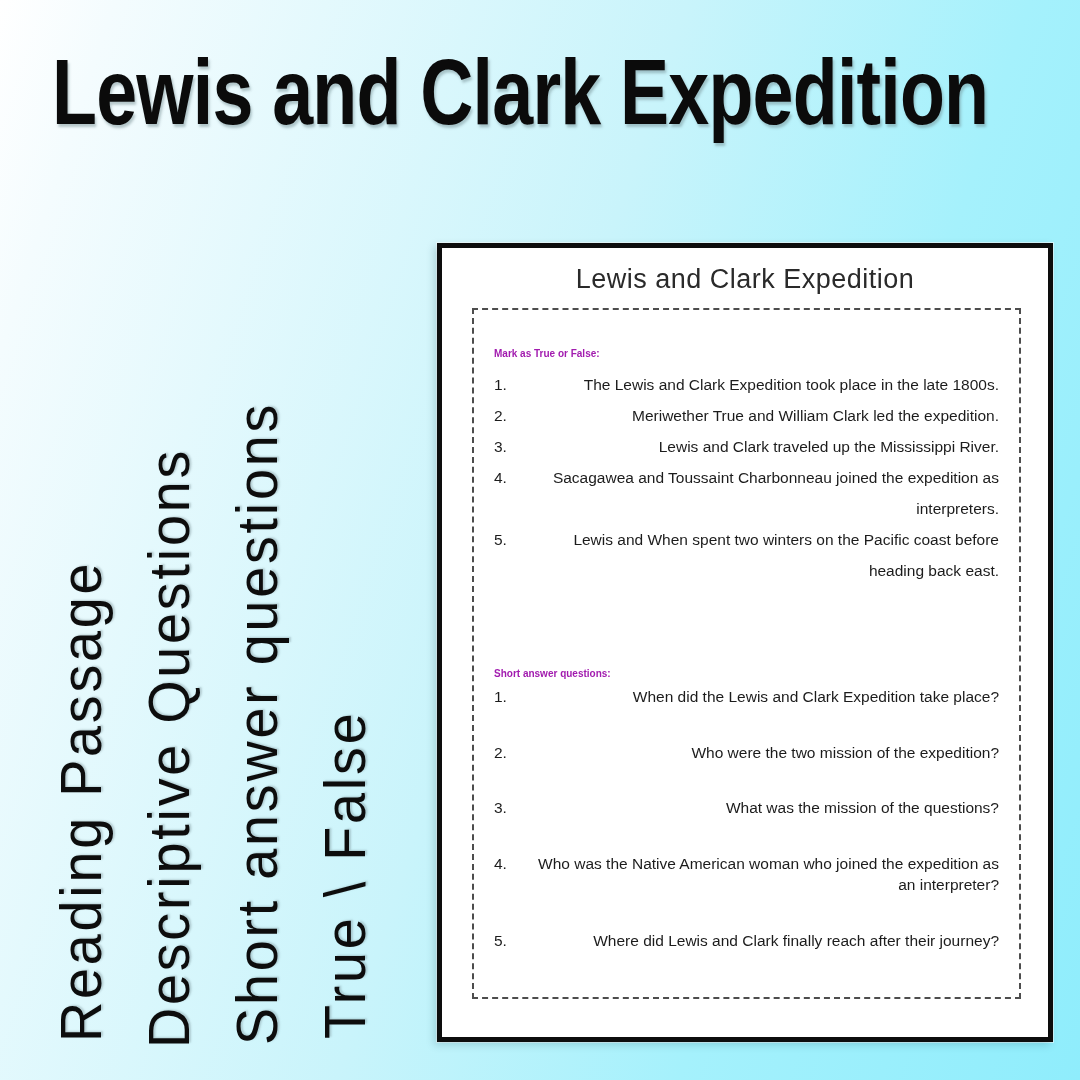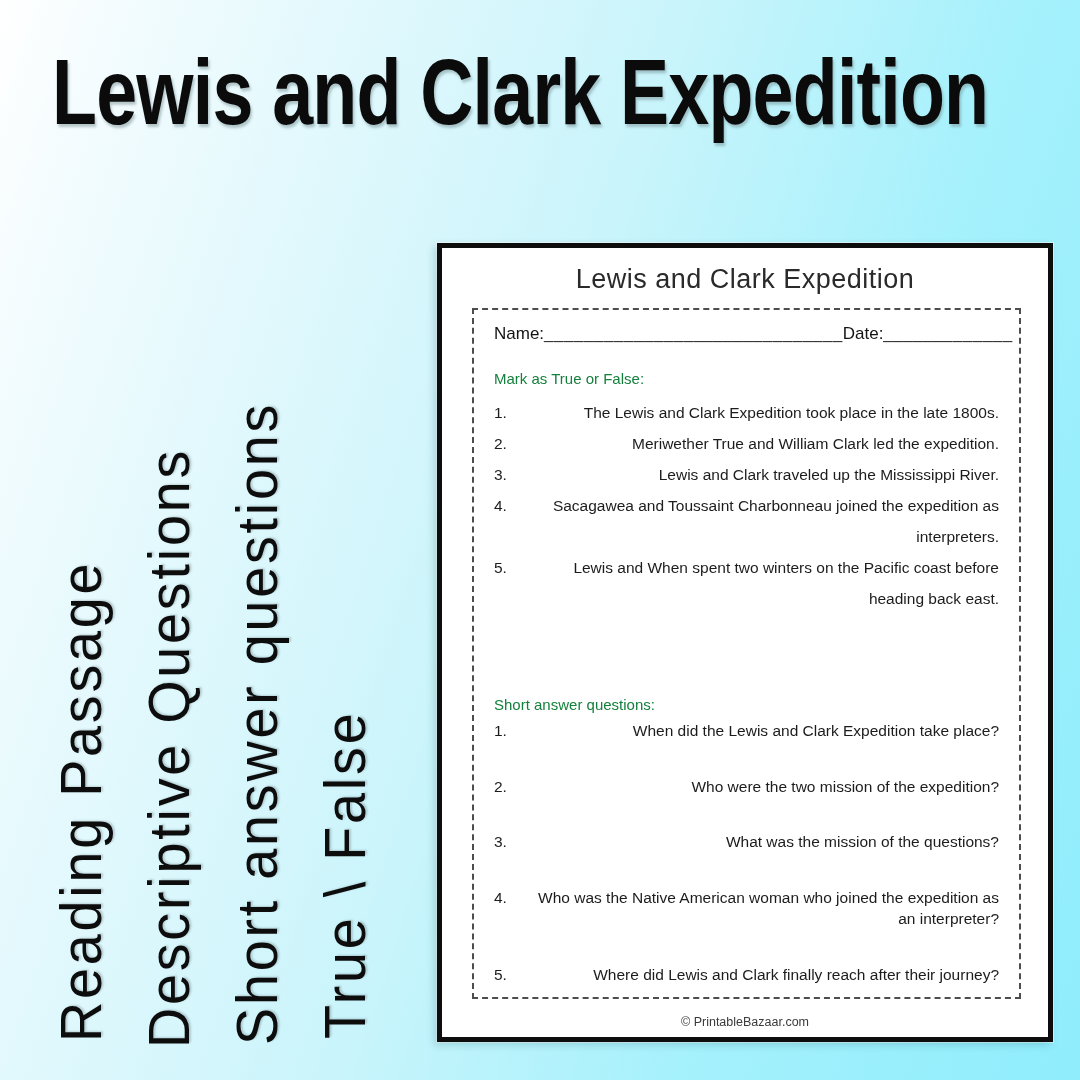--- a/index.html
+++ b/index.html
@@ -74,23 +74,23 @@
   .name-row {
     display: flex;
     justify-content: space-between;
     font-size: 17px;
     color: #141414;
     margin-top: 2px;
     white-space: nowrap;
   }
   .blank-line { letter-spacing: 0.5px; color: #2a2a2a; }
   .section-heading {
-    font-size: 15px;
-    font-weight: normal;
-    color: #15803d;
+    font-size: 10px;
+    font-weight: bold;
+    color: #a21caf;
   }
   .heading-tf { margin-top: 26px; }
   .heading-sa { margin-top: 82px; }
   .tf-list { margin-top: 10px; }
   .list-item {
     display: flex;
     font-size: 15.5px;
     color: #1c1c1c;
   }
   .tf-item { line-height: 31px; }
@@ -116,28 +116,20 @@
 <div class="side-label" style="left:52px; top:1042px;">Reading Passage</div>
 <div class="side-label" style="left:140px; top:1048px;">Descriptive Questions</div>
 <div class="side-label" style="left:228px; top:1045px;">Short answer questions</div>
 <div class="side-label" style="left:316px; top:1039px;">True \ False</div>
 
 <div class="page">
   <div class="page-title">Lewis and Clark Expedition</div>
 
   <div class="dashed-box">
 
-    <div class="name-row">
-      <div>
-        <span>Name:</span><span class="blank-line">______________________________</span>
-      </div>
-      <div>
-        <span>Date:</span><span class="blank-line">_____________</span>
-      </div>
-    </div>
 
     <div class="section-heading heading-tf">Mark as True or False:</div>
 
     <div class="tf-list">
       <div class="list-item tf-item">
         <span class="item-num">1.</span>
         <span class="item-text">The Lewis and Clark Expedition took place in the late 1800s.</span>
       </div>
       <div class="list-item tf-item">
         <span class="item-num">2.</span>
@@ -177,14 +169,13 @@
         <span class="item-text">Who was the Native American woman who joined the expedition as an interpreter?</span>
       </div>
       <div class="list-item sa-item">
         <span class="item-num">5.</span>
         <span class="item-text">Where did Lewis and Clark finally reach after their journey?</span>
       </div>
     </div>
 
   </div>
 
-  <div class="page-footer">© PrintableBazaar.com</div>
 </div>
 
 </body></html>

